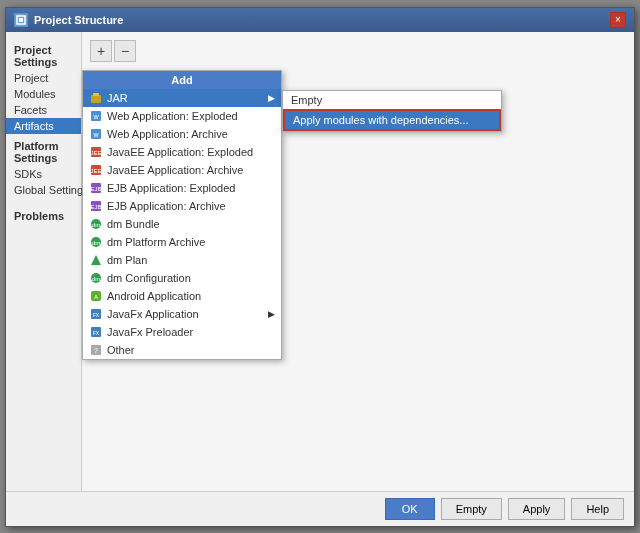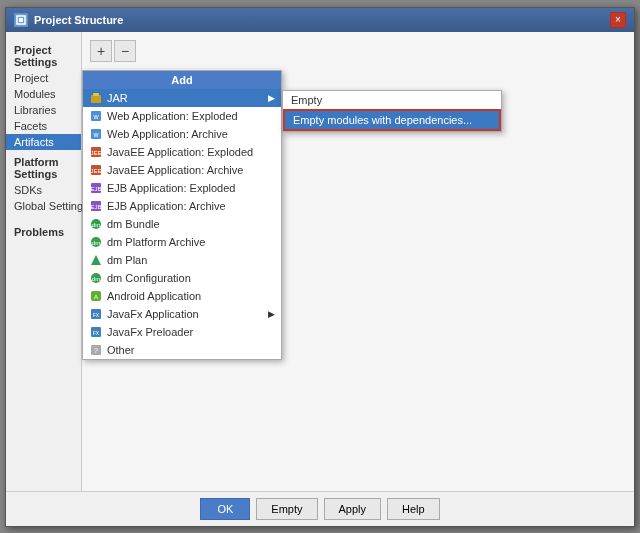--- a/index.html
+++ b/index.html
@@ -190,21 +190,21 @@
       white-space: nowrap;
     }
     .submenu-item.active-highlight {
       background: #3a78c2;
       color: white;
       border: 2px solid #c0392b;
     }
     
     .dialog-footer {
       display: flex;
-      justify-content: center;
+      justify-content: flex-end;
       align-items: center;
       padding: 6px 10px;
       gap: 6px;
       border-top: 1px solid #ccc;
       background: #f0f0f0;
     }
     .footer-btn {
       padding: 4px 14px;
       font-size: 11px;
       background: #e8e8e8;
@@ -236,21 +236,20 @@
     </div>
     <div class="close-btn">×</div>
   </div>
 
   <div class="dialog-body">
 
     <div class="sidebar">
       <div class="sidebar-section-label">Project Settings</div>
       <div class="sidebar-item">Project</div>
       <div class="sidebar-item">Modules</div>
-      <div class="sidebar-item">Libraries</div>
       <div class="sidebar-item">Facets</div>
       <div class="sidebar-item active">Artifacts</div>
 
       <div class="sidebar-platform-label">Platform Settings</div>
       <div class="sidebar-item">SDKs</div>
       <div class="sidebar-item">Global Settings</div>
 
       <div class="sidebar-section-label" style="margin-top:8px;">Problems</div>
     </div>
 
@@ -412,21 +411,21 @@
                   <rect x="1" y="1" width="10" height="10" rx="1" fill="#aaa"></rect>
                   <text x="6" y="9" font-size="7" fill="white" text-anchor="middle">?</text>
                 </svg>
             </div>
             <span>Other</span>
           </div>
         </div>
 
         <div class="submenu">
           <div class="submenu-item">Empty</div>
-          <div class="submenu-item active-highlight">Empty modules with dependencies...</div>
+          <div class="submenu-item active-highlight">Apply modules with dependencies...</div>
         </div>
       </div>
     </div>
   </div>
 
   <div class="dialog-footer">
     <button class="footer-btn primary">OK</button>
     <button class="footer-btn">Empty</button>
     <button class="footer-btn">Apply</button>
     <button class="footer-btn">Help</button>

